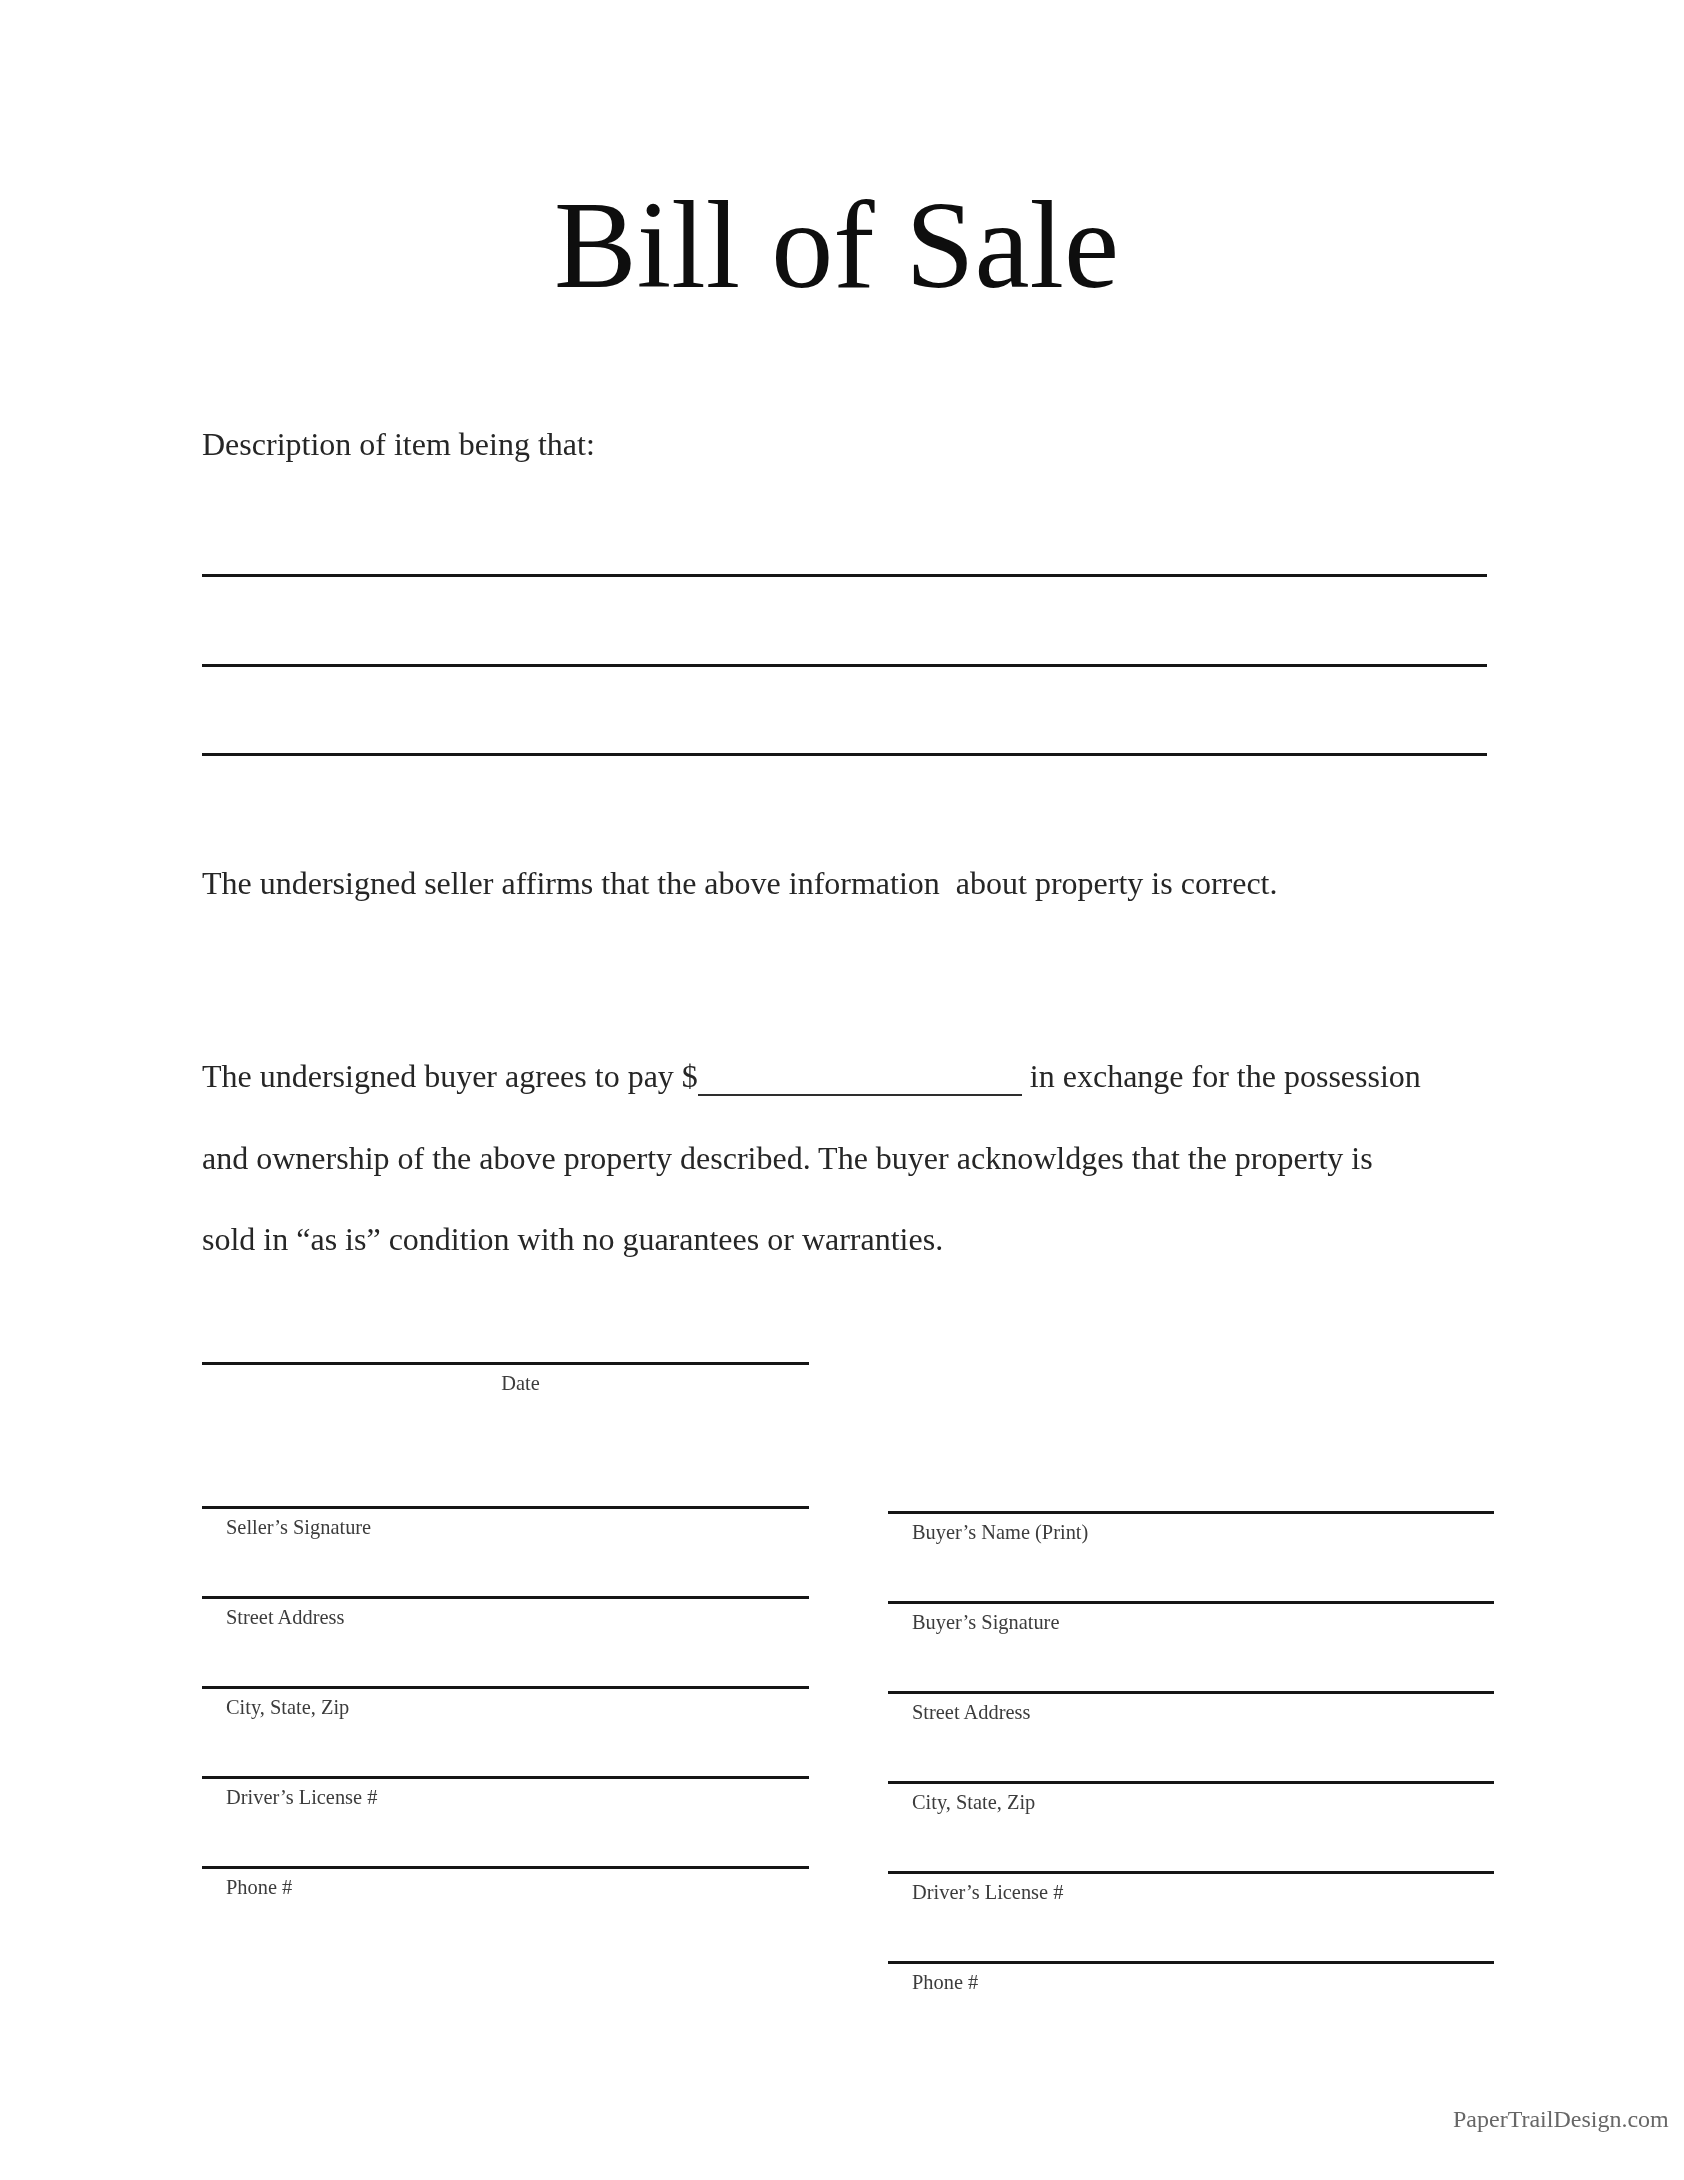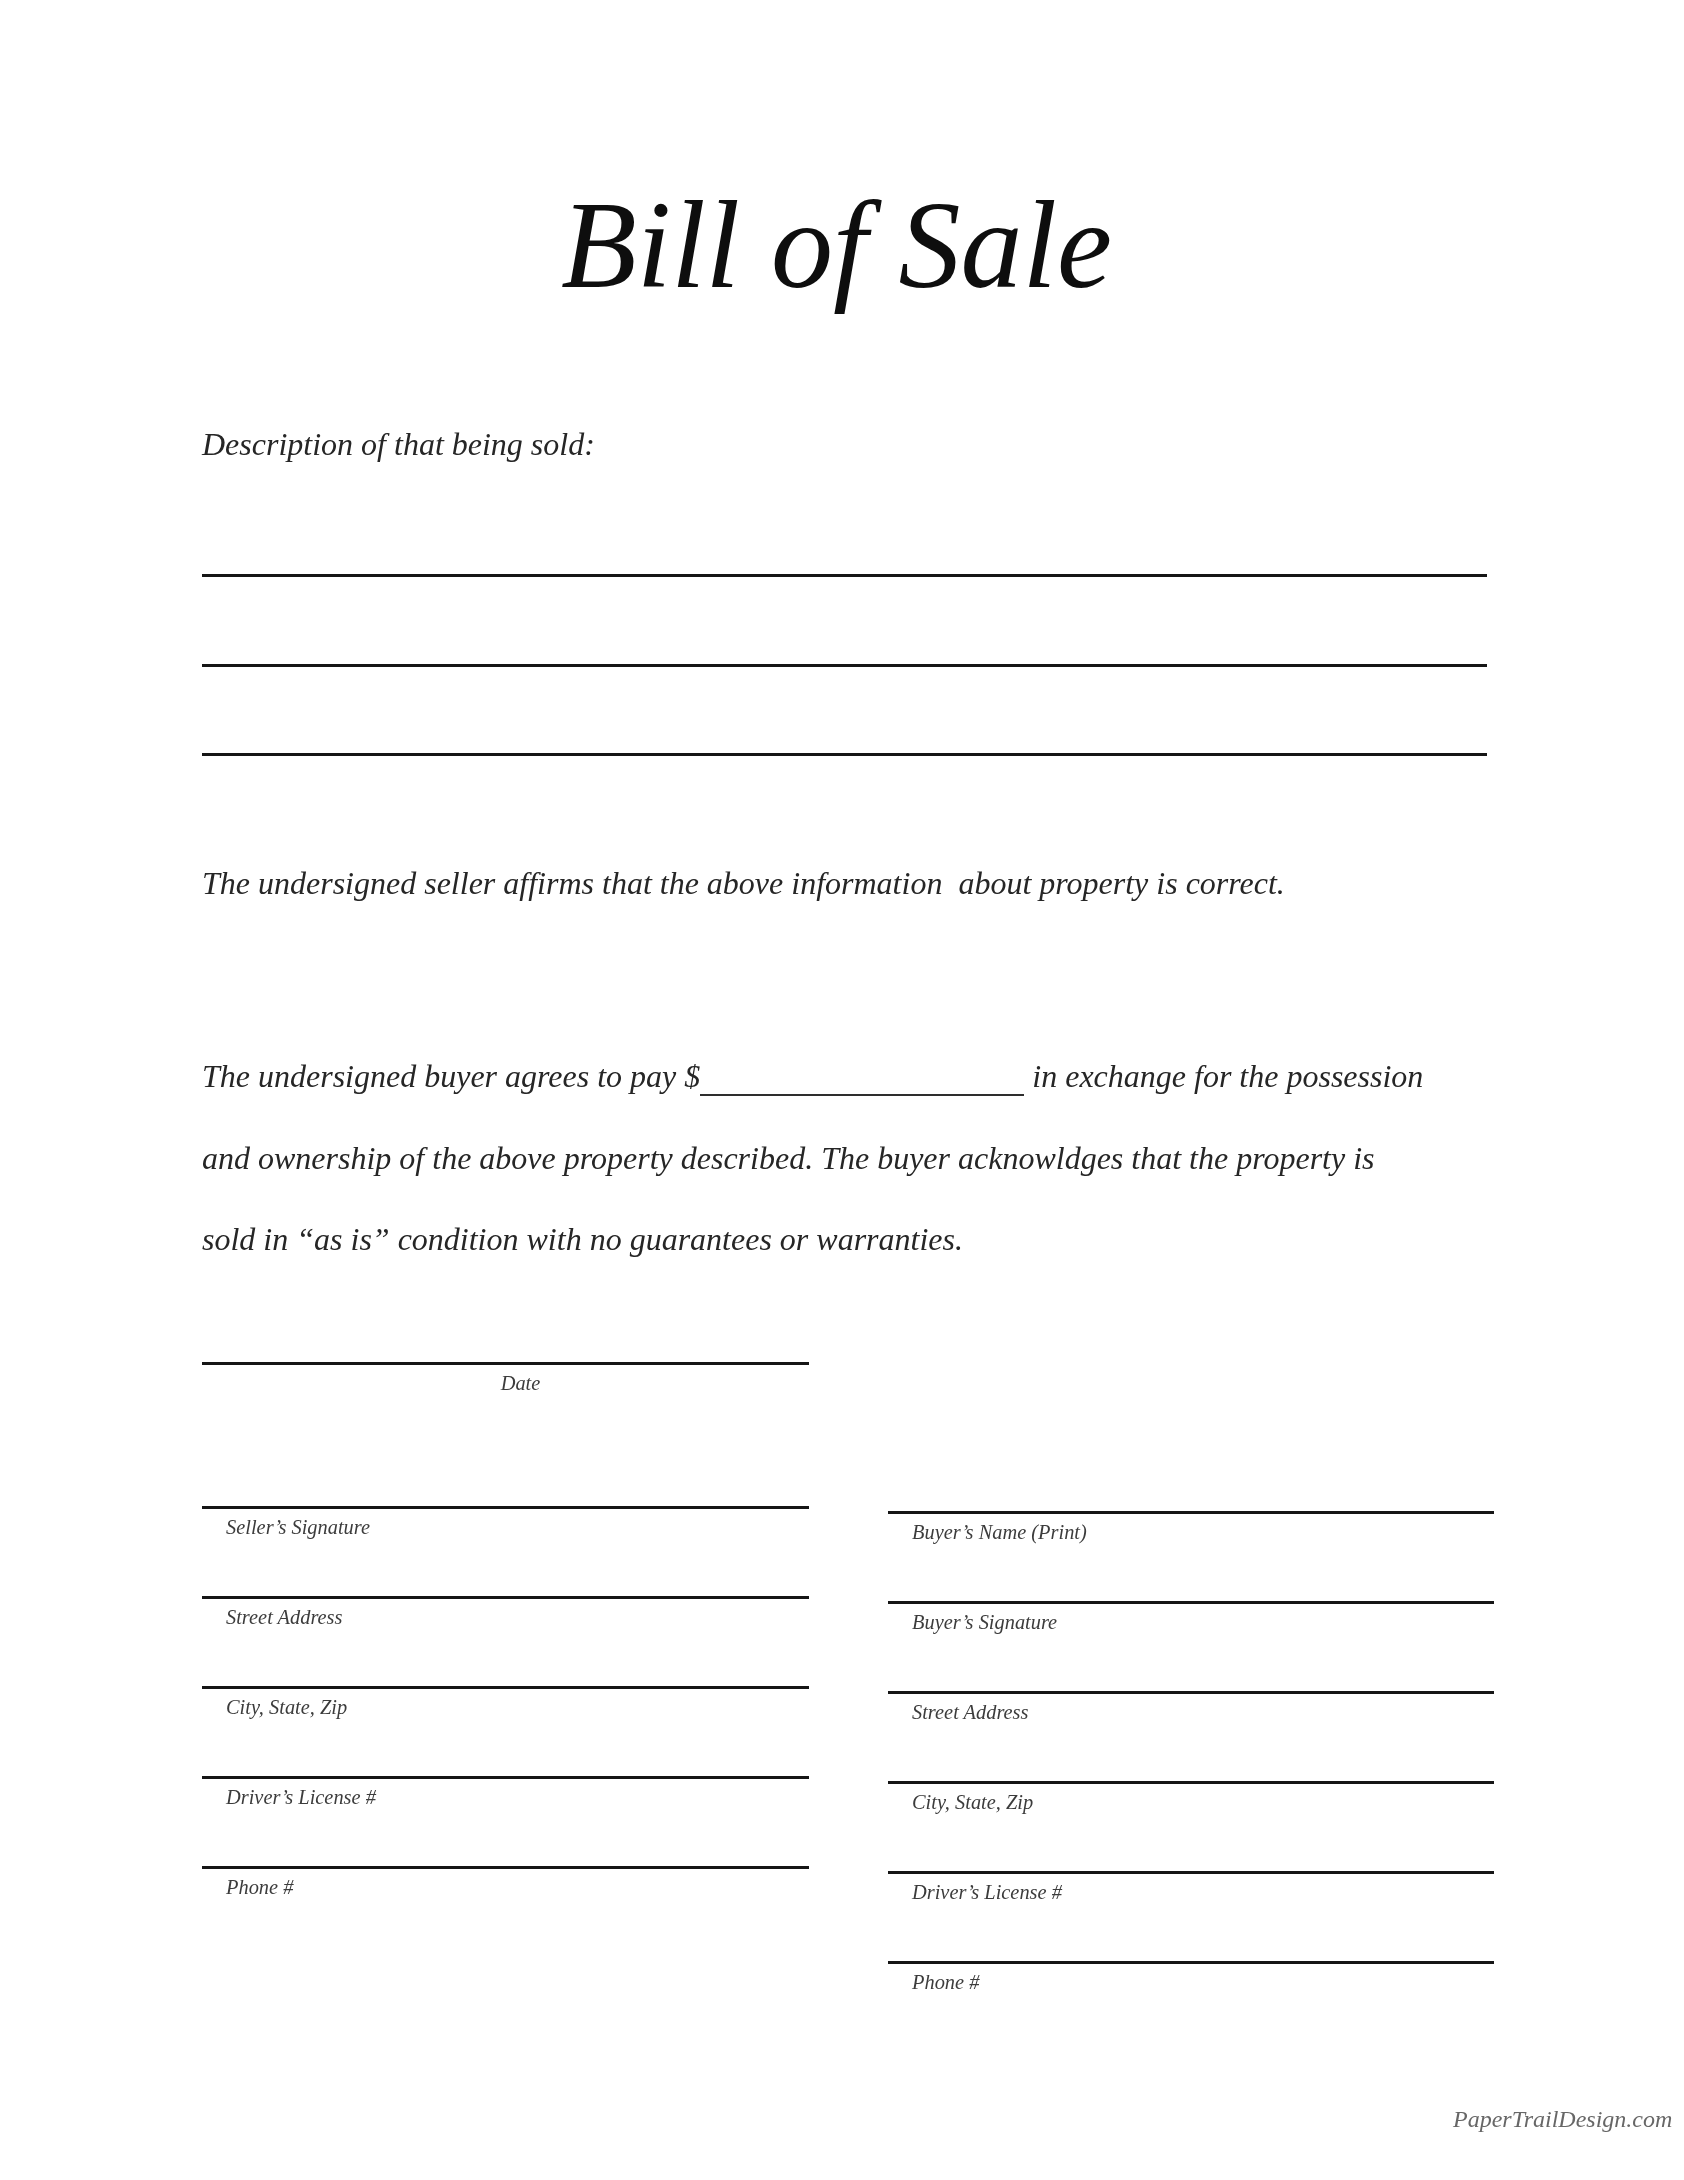--- a/index.html
+++ b/index.html
@@ -4,21 +4,20 @@
 <style>
   html, body { margin: 0; padding: 0; background: #ffffff; }
   .page {
     position: relative;
     width: 1673px;
     height: 2181px;
     background: #ffffff;
     font-family: "Liberation Serif", serif;
     color: #1f1f1f;
     overflow: hidden;
-    font-style: italic;
   }
   .doc-title {
     position: absolute;
     top: 184px;
     left: 0;
     width: 100%;
     text-align: center;
     font-size: 124px;
     line-height: 1.0;
     color: #0e0e0e;
@@ -82,21 +81,21 @@
     color: #676767;
   }
 </style>
 </head>
 <body>
 
 <div class="page">
 
   <div class="doc-title">Bill of Sale</div>
 
-  <div class="body-text desc-label">Description of that being sold:</div>
+  <div class="body-text desc-label">Description of item being that:</div>
 
   <div class="rule rule-1"></div>
   <div class="rule rule-2"></div>
   <div class="rule rule-3"></div>
 
   <div class="body-text seller-para">The undersigned seller affirms that the above information  about property is correct.</div>
 
   <div class="body-text buyer-line-1"><span>The undersigned buyer agrees to pay $</span><span class="amount-blank"></span><span> in exchange for the possession</span></div>
   <div class="body-text buyer-line-2">and ownership of the above property described. The buyer acknowldges that the property is</div>
   <div class="body-text buyer-line-3">sold in “as is” condition with no guarantees or warranties.</div>

